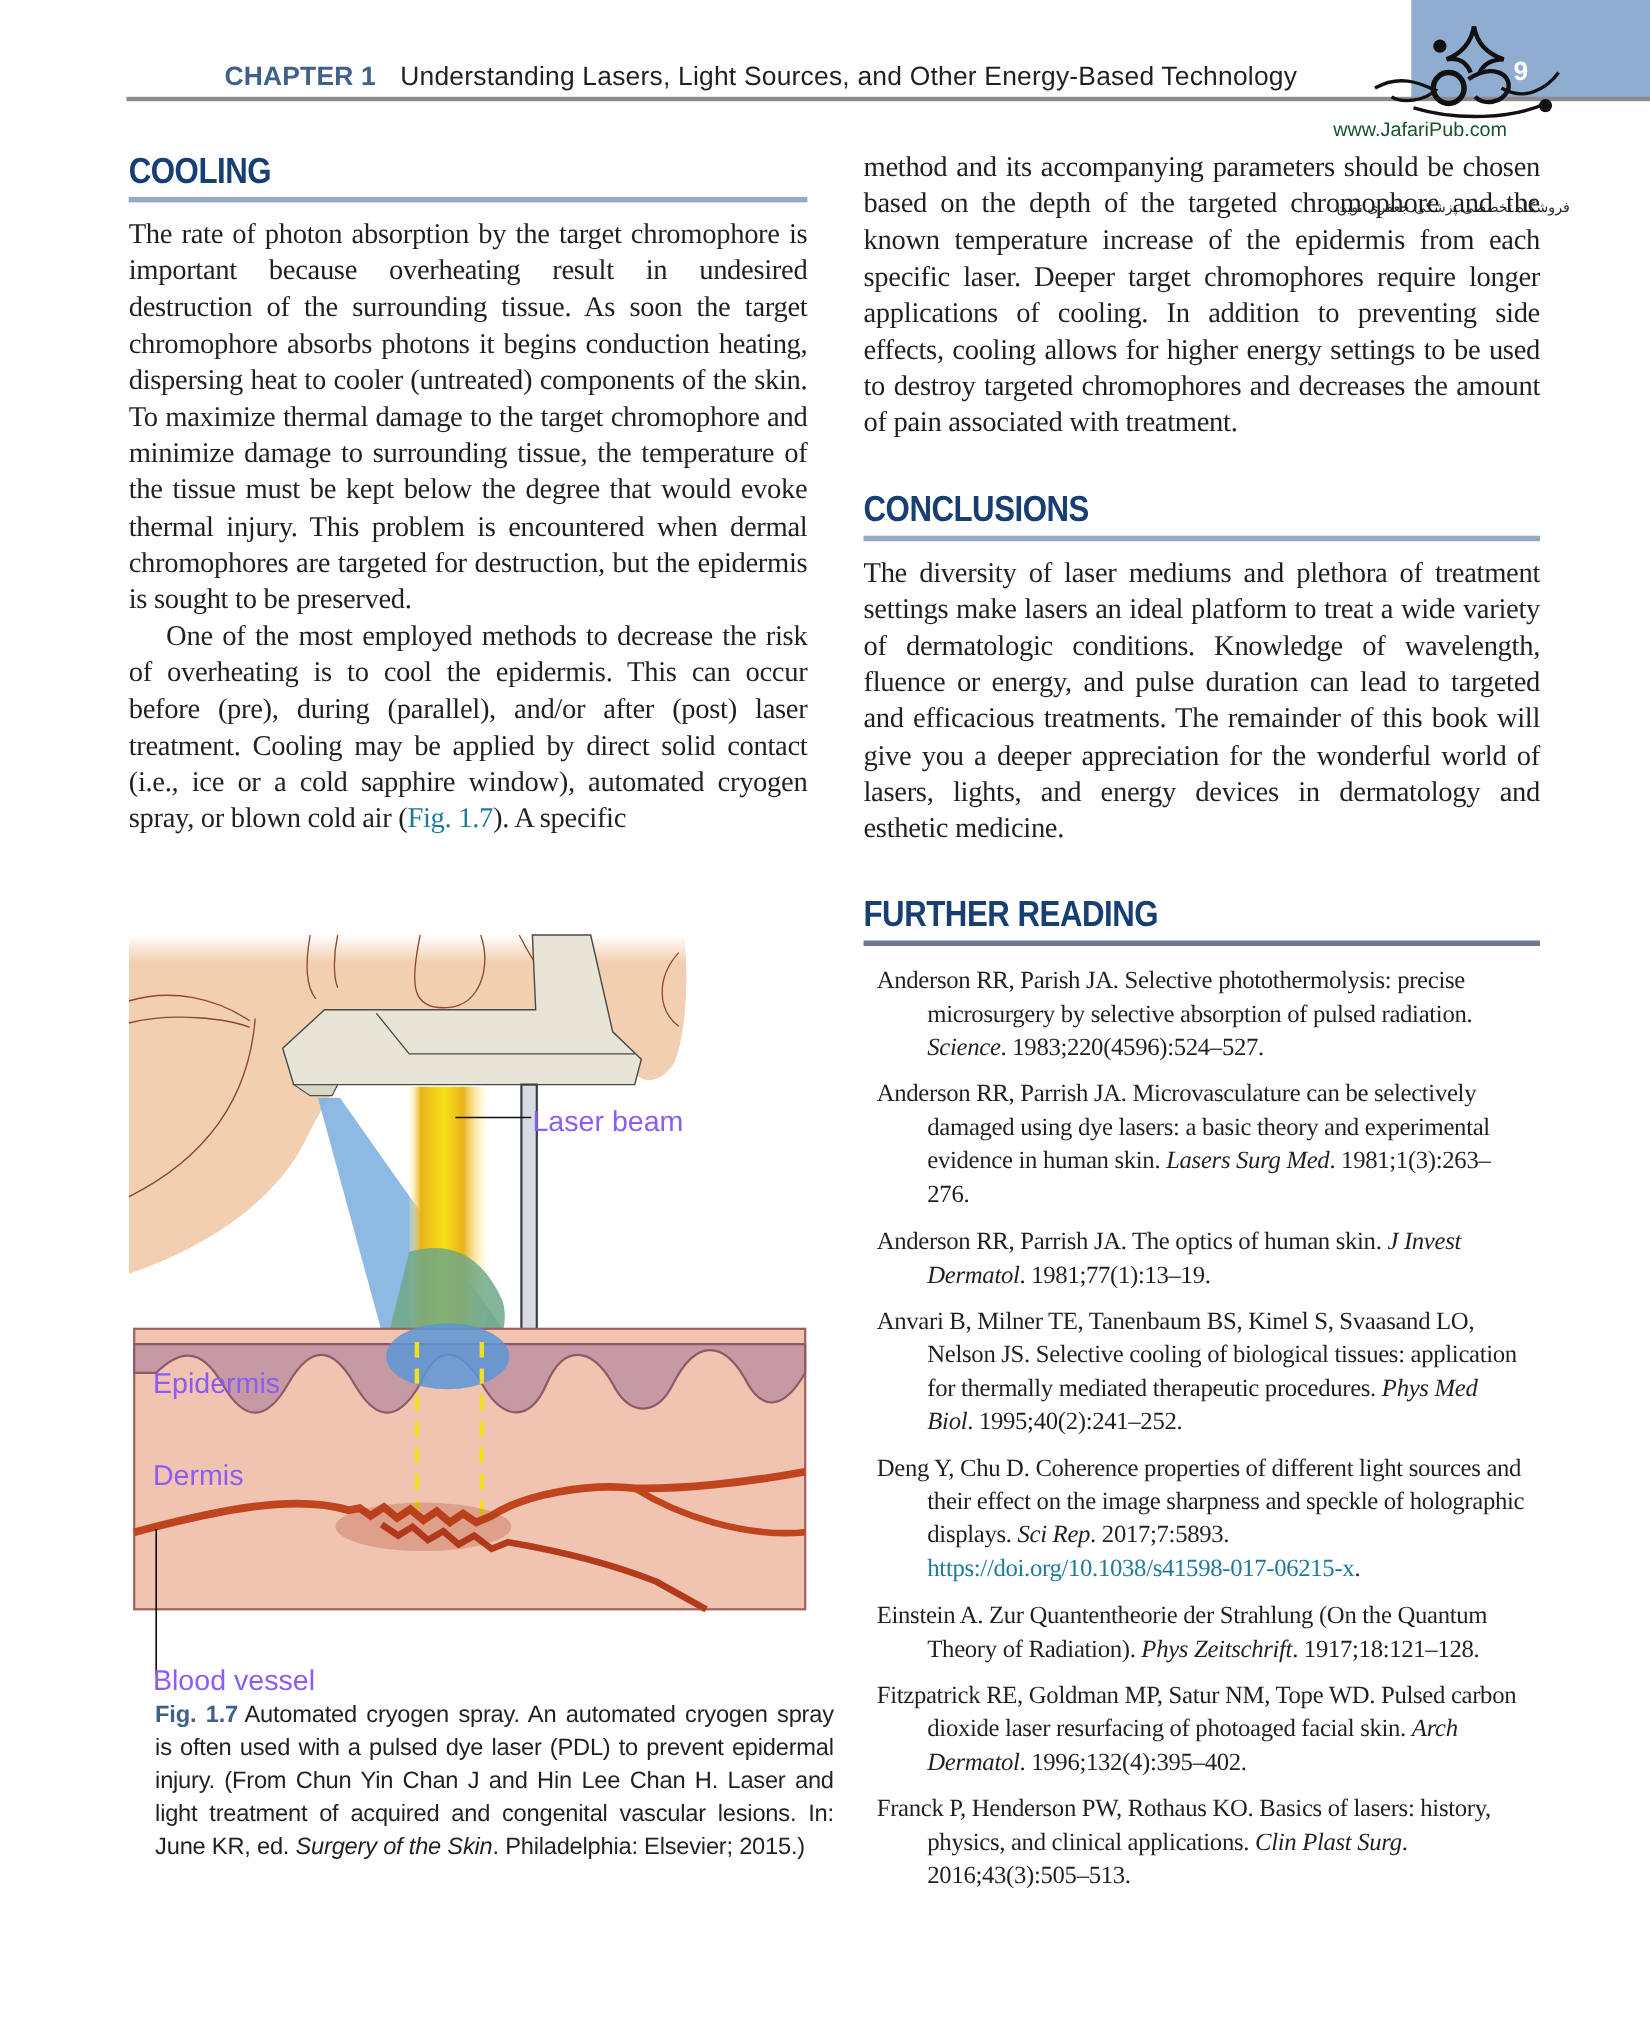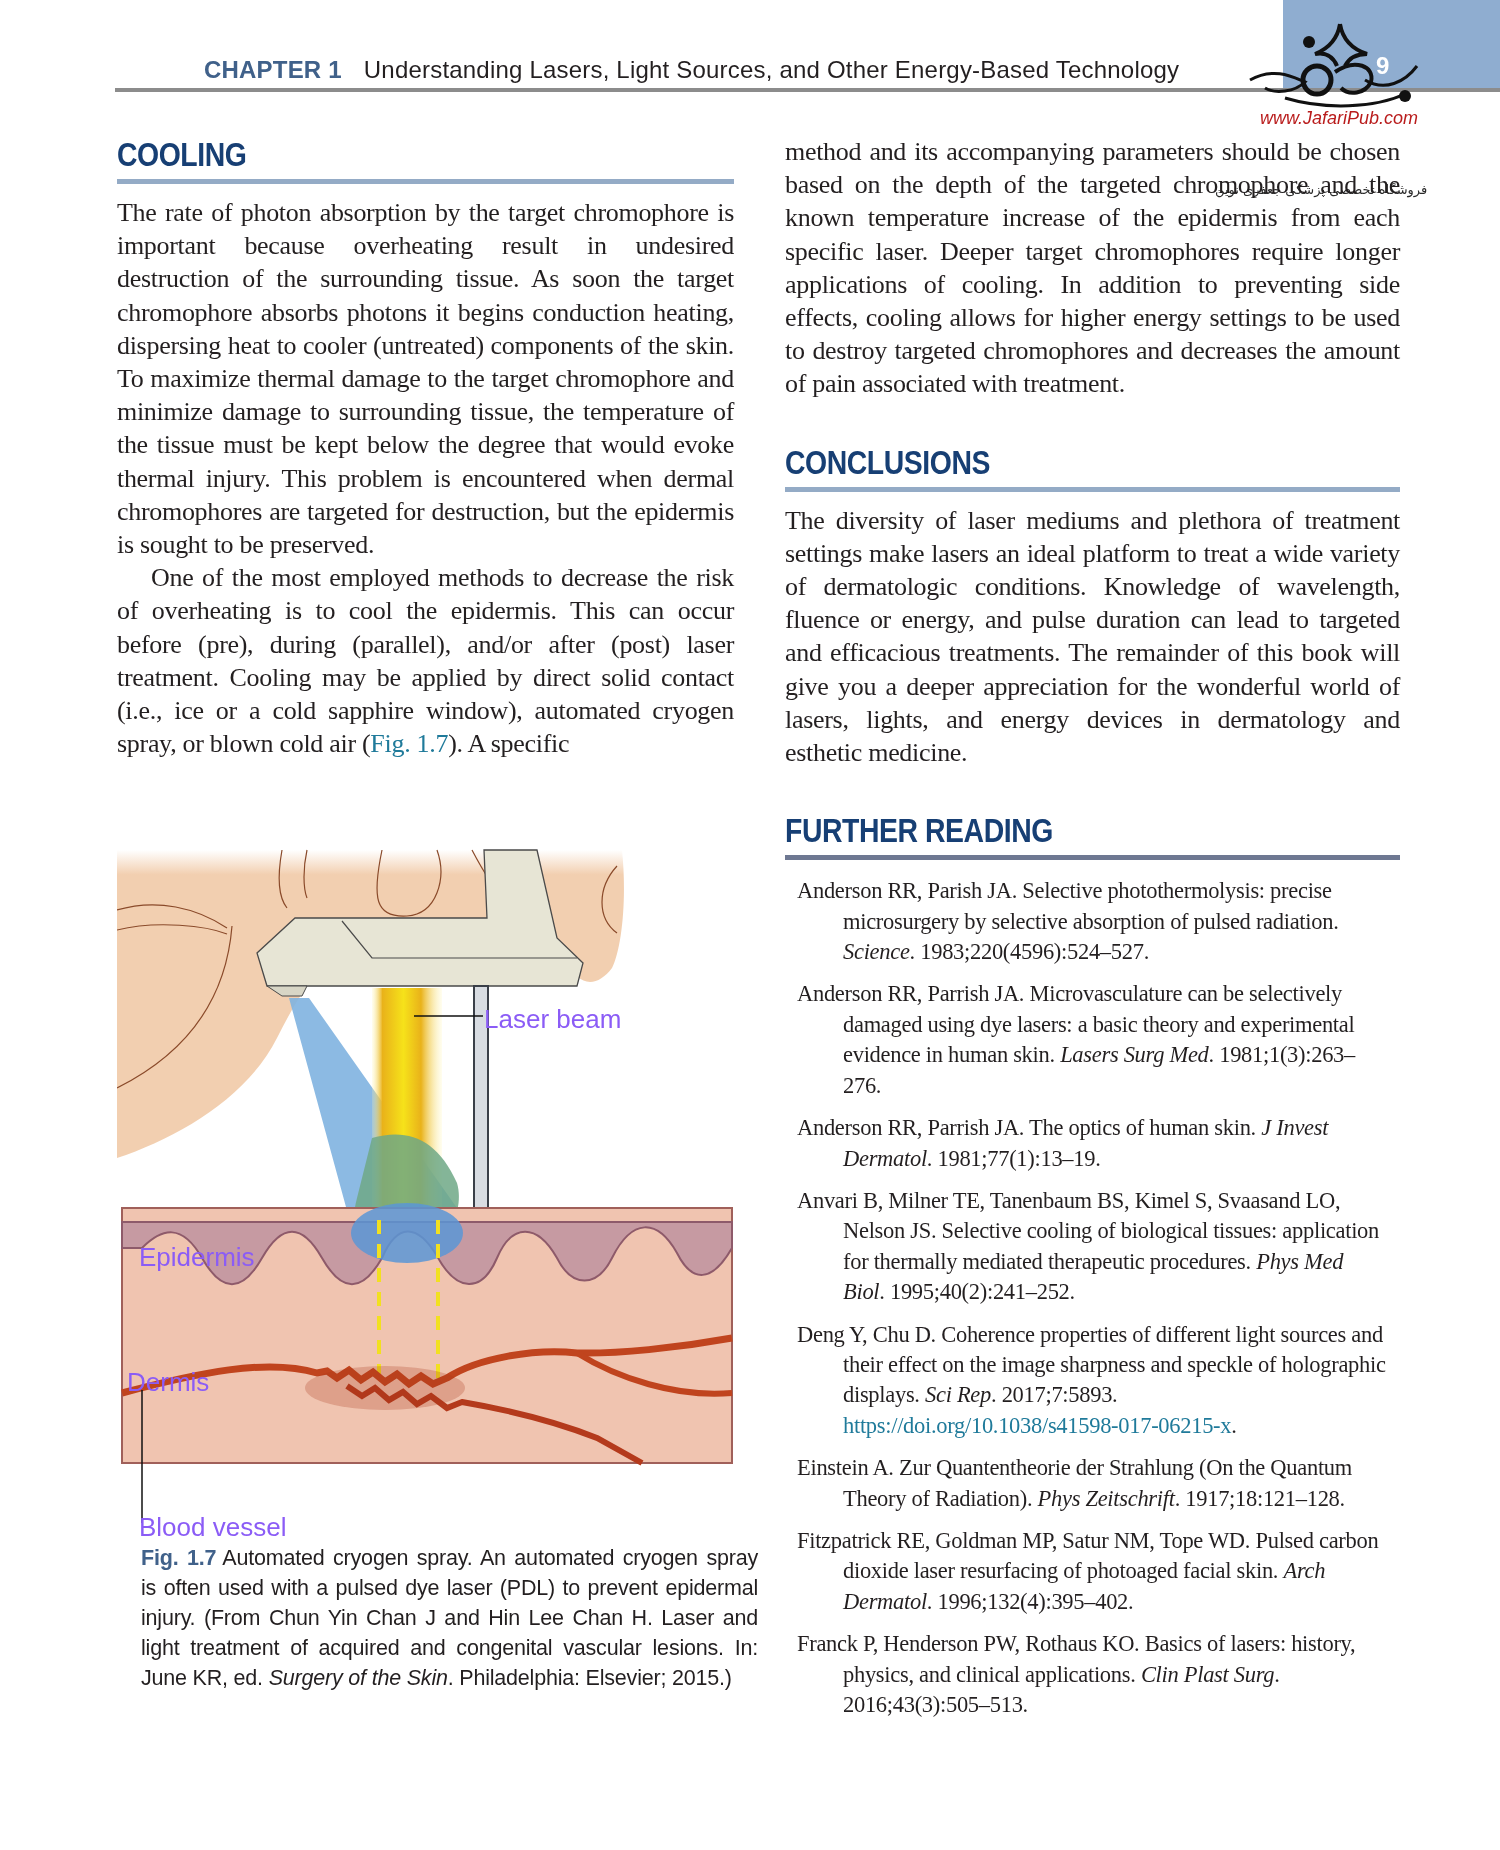--- a/index.html
+++ b/index.html
@@ -10,22 +10,22 @@
   .page-tab { position: absolute; left: 1283px; top: 0; width: 217px; height: 91px; background: #8fadd0; }
   .page-num { position: absolute; left: 1376px; top: 52px; font-family: "Liberation Sans", sans-serif;
               font-size: 24px; font-weight: bold; color: #ffffff; }
   .header-rule { position: absolute; left: 115px; top: 88px; width: 1385px; height: 4px; background: #8c8c8c; }
   .running-head { position: absolute; left: 204px; top: 56px; font-family: "Liberation Sans", sans-serif;
                   font-size: 24px; color: #231f20; white-space: nowrap; letter-spacing: 0.2px; }
   .running-head .chap { color: #40618a; font-weight: bold; margin-right: 22px; }
 
   
   .wm-logo { position: absolute; left: 1245px; top: 22px; width: 180px; height: 90px; }
-  .wm-url { position: absolute; left: 1260px; top: 108px; font-family: "Liberation Sans", sans-serif;
-            font-size: 18px; color: #b91c1c; font-style: italic; }
+  .wm-url { position: absolute; left: 1212px; top: 108px; font-family: "Liberation Sans", sans-serif;
+            font-size: 18px; color: #14532d; }
   .wm-fa { position: absolute; left: 1215px; top: 142px; font-family: "DejaVu Sans", sans-serif;
            font-size: 13px; color: #2a2a2a; direction: rtl; white-space: nowrap; margin-top: 40px; }
 
   
   .col { position: absolute; }
   .col-left { left: 117px; top: 135px; width: 617px; }
   .col-right { left: 785px; top: 135px; width: 615px; }
 
   .sec-head { font-family: "Liberation Sans", sans-serif; font-weight: bold; color: #173f74;
               font-size: 33px; letter-spacing: -0.5px; transform: scaleX(0.86); transform-origin: left;
@@ -126,21 +126,21 @@
 
     <path d="M5 555 C80 535 150 520 200 535 L210 533 L220 540 L232 532 L244 542 L256 534 L268 544 L280 536 L292 546 L304 538 L316 546 L330 540 C360 520 420 510 460 515 C500 516 560 510 615 500" fill="none" stroke="#c0441e" stroke-width="7"></path>
     <path d="M460 515 C500 540 560 560 615 555" fill="none" stroke="#c0441e" stroke-width="6"></path>
     <path d="M230 548 L245 558 L258 550 L272 562 L286 554 L300 566 L314 558 L330 570 L345 564 C380 570 430 580 480 600 L525 625" fill="none" stroke="#b43a1c" stroke-width="6"></path>
     <ellipse cx="268" cy="550" rx="80" ry="22" fill="#a83218" opacity="0.25"></ellipse>
 
     <line x1="25" y1="552" x2="25" y2="685" stroke="#111" stroke-width="1.5"></line>
   </svg>
   <span class="fig-label" style="left:367px; top:166px;">Laser beam</span>
   <span class="fig-label" style="left:22px; top:404px;">Epidermis</span>
-  <span class="fig-label" style="left:10px; top:488px;margin-top:41px;">Dermis</span>
+  <span class="fig-label" style="left:22px; top:488px;">Dermis</span>
   <span class="fig-label" style="left:22px; top:674px;">Blood vessel</span>
 </div>
 
 <div class="caption">
   <span class="fig-num">Fig. 1.7</span><span>Automated cryogen spray. An automated cryo­gen spray is often used with a pulsed dye laser (PDL) to prevent epidermal injury. (From Chun Yin Chan J and Hin Lee Chan H. Laser and light treatment of acquired and congenital vascular lesions. In: June KR, ed. </span><i>Surgery of the Skin</i><span>. Philadelphia: Elsevier; 2015.)</span>
 </div>
 
 <div class="col col-right">
   <p class="para">method and its accompanying parameters should be chosen based on the depth of the targeted chromophore and the known temperature increase of the epidermis from each specific laser. Deeper target chromophores require longer applications of cooling. In addition to preventing side effects, cooling allows for higher energy settings to be used to destroy targeted chromophores and decreases the amount of pain associated with treatment.</p>
 

